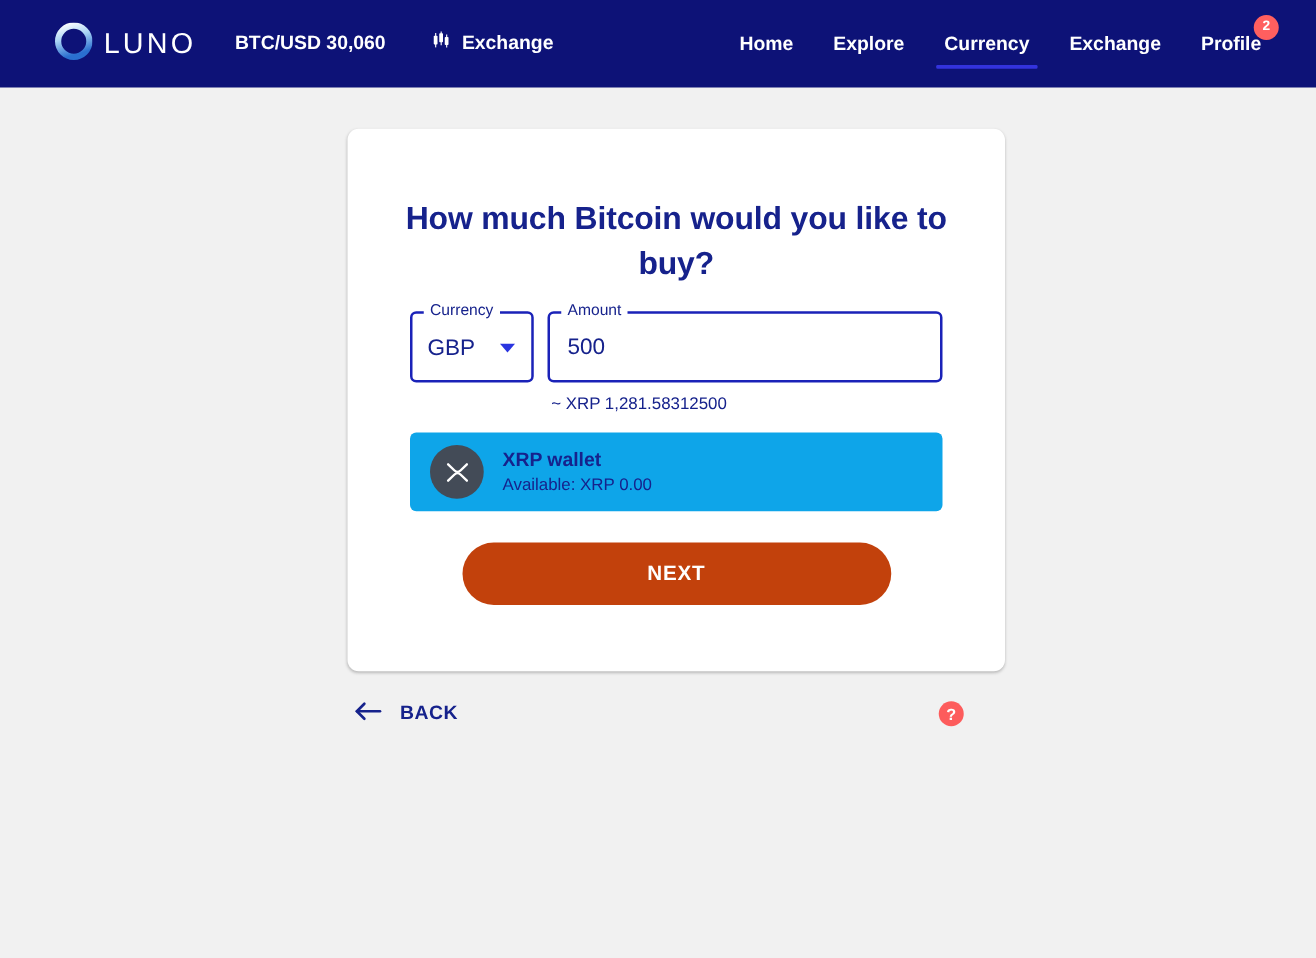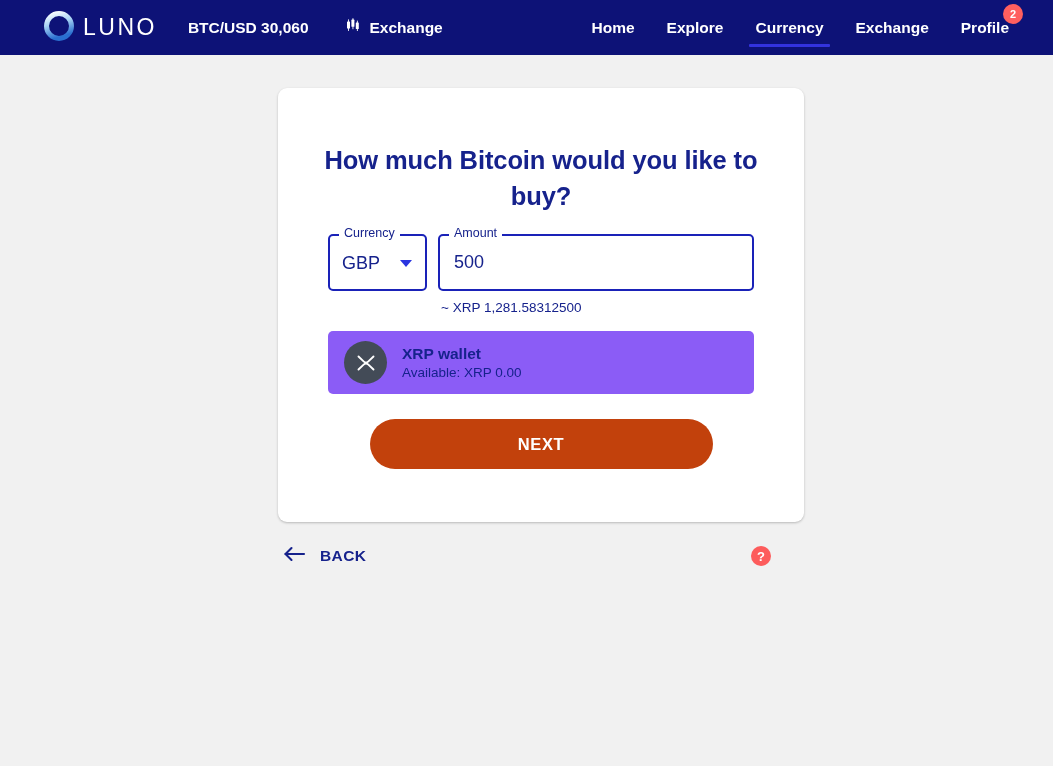--- a/index.html
+++ b/index.html
@@ -7,21 +7,21 @@
     margin: 0; padding: 0;
     width: 1053px; height: 766px;
     background: #f1f1f1;
     font-family: "Liberation Sans", sans-serif;
     overflow: hidden;
   }
 
   
   .navbar {
     position: relative;
-    height: 55px;
+    height: 70px;
     background: #0d1277;
     display: flex;
     align-items: center;
     padding: 0 28px 0 44px;
   }
   .nav-left { display: flex; align-items: center; }
   .logo-wrap { display: flex; align-items: center; gap: 9px; }
   .logo-ring { display: block; }
   .logo-word {
     color: #ffffff;
@@ -163,21 +163,21 @@
     padding: 9px 50px 0 163px;
     color: #16228c;
     font-size: 13.5px;
     font-weight: 500;
   }
 
   
   .wallet-row {
     margin: 16px 50px 0 50px;
     height: 63px;
-    background: #8b5cf6;
+    background: #0ea5e9;
     border-radius: 5px;
     display: flex;
     align-items: center;
     padding: 0 16px;
     gap: 15px;
     cursor: pointer;
   }
   .wallet-icon {
     width: 43px; height: 43px;
     border-radius: 50%;

